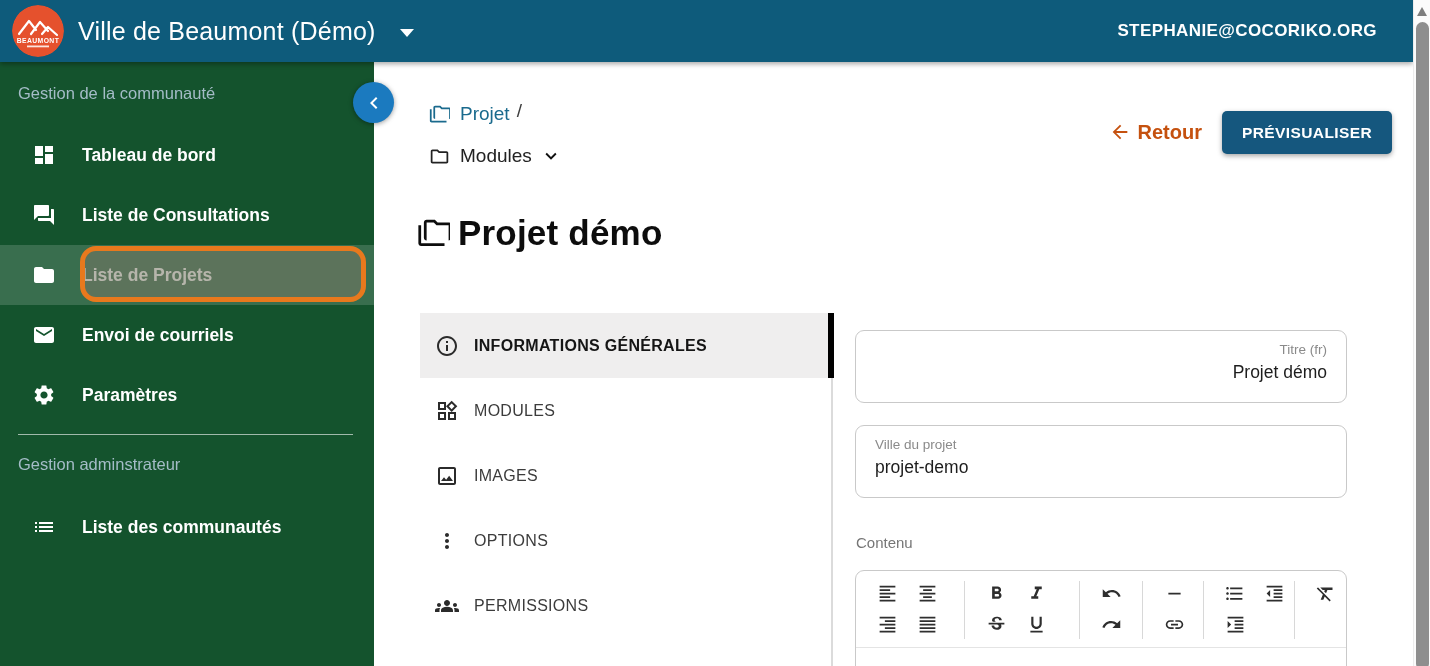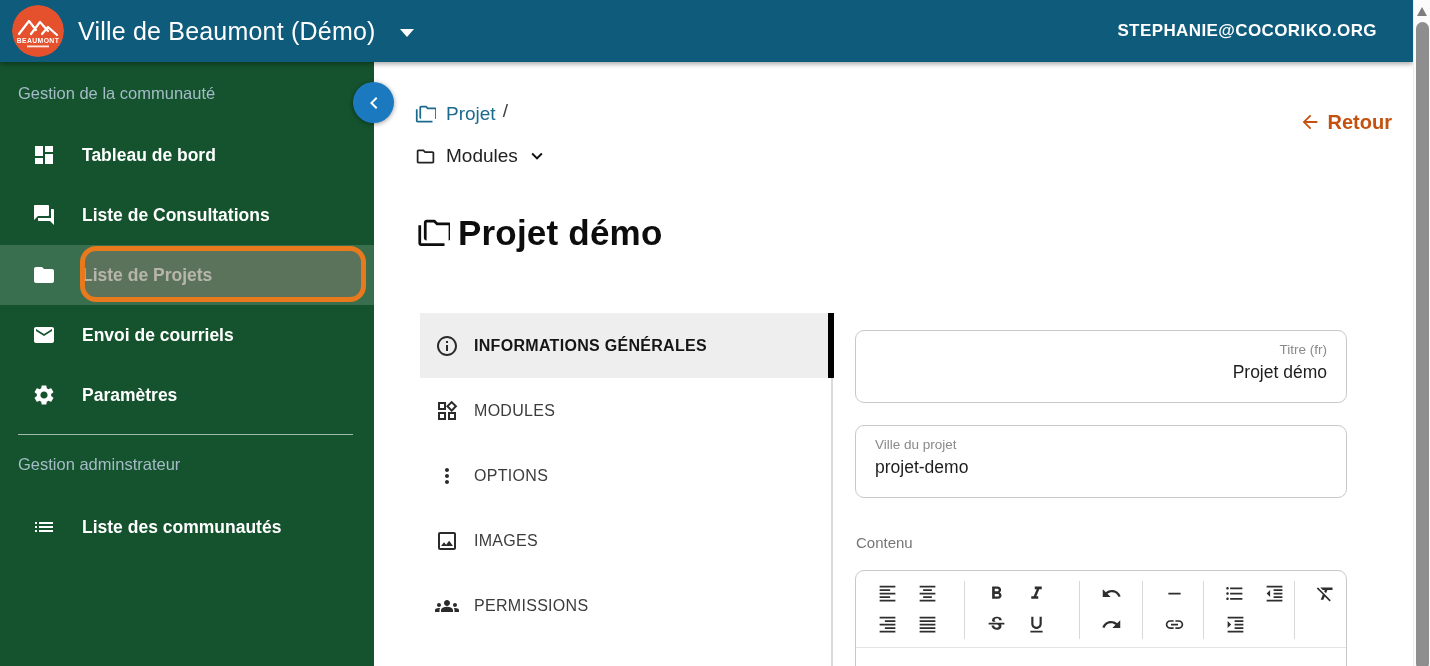--- a/index.html
+++ b/index.html
@@ -33,21 +33,21 @@
   .annotation-box { position:absolute; left:80px; top:184px; width:286px; height:56px;
                     border:5px solid #E8791D; border-radius:16px; background:rgba(122,120,102,0.55); z-index:3; }
 
   
   .collapse-btn { position:absolute; left:353px; top:82px; width:41px; height:41px; border-radius:50%;
                   background:#1B7ABF; border:none; z-index:7; display:flex; align-items:center; justify-content:center;
                   box-shadow:0 1px 5px rgba(0,0,0,.4); cursor:pointer; color:#fff; }
 
   
   .main { position:absolute; left:374px; top:62px; width:1039px; height:604px; background:#fff; }
-  .breadcrumb { position:absolute; left:41px; top:38px; }
+  .breadcrumb { position:absolute; left:55px; top:38px; }
   .bc-row { display:flex; align-items:center; height:28px; margin-bottom:14px; cursor:pointer; }
   .bc-icon { width:21px; height:21px; margin-right:10px; }
   .bc1 { color:#1A6A8D; }
   .bc1 .bc-text { color:#1A6A8D; font-size:19px; font-weight:500; }
   .bc-slash { color:#3d3d3d; font-size:19px; margin-left:7px; position:relative; top:-3px; }
   .bc2 { color:#222; }
   .bc2 .bc-text { color:#222; font-size:19px; font-weight:500; }
   .bc-chevron { width:22px; height:22px; margin-left:8px; color:#111; }
 
   .top-actions { position:absolute; right:21px; top:49px; display:flex; align-items:center; }
@@ -196,20 +196,21 @@
     </div>
   </div>
 
   <div class="top-actions">
     <a class="back-link">
       <svg class="back-arrow" viewBox="0 0 24 24" fill="currentColor">
           <path d="M20 11H7.83l5.59-5.59L12 4l-8 8 8 8 1.41-1.41L7.83 13H20v-2z"></path>
         </svg>
       <span>Retour</span>
     </a>
+    <button class="preview-btn">PRÉVISUALISER</button>
   </div>
 
   <div class="page-title-row">
     <svg class="pt-icon" viewBox="0 0 24 24" fill="currentColor">
         <path d="M3 6H1v13c0 1.1.9 2 2 2h17v-2H3V6zm20-2h-8l-2-2H7c-1.1 0-2 .9-2 2v11c0 1.1.9 2 2 2h16c1.1 0 2-.9 2-2V6c0-1.1-.9-2-2-2zm0 13H7V4h5.17l2 2H23v11z"></path>
       </svg>
     <h1 class="page-title">Projet démo</h1>
   </div>
 
   <div class="tabs">
@@ -220,29 +221,29 @@
       <span>INFORMATIONS GÉNÉRALES</span>
     </div>
     <div class="tab">
       <svg class="ticon" viewBox="0 0 24 24" fill="currentColor">
           <path d="M16.66 4.52l2.83 2.83-2.83 2.83-2.83-2.83 2.83-2.83M9 5v4H5V5h4m10 10v4h-4v-4h4M9 15v4H5v-4h4M16.66 1.69L11 7.34 16.66 13l5.66-5.66-5.66-5.65zM11 3H3v8h8V3zm10 10h-8v8h8v-8zm-10 0H3v8h8v-8z"></path>
         </svg>
       <span>MODULES</span>
     </div>
     <div class="tab">
       <svg class="ticon" viewBox="0 0 24 24" fill="currentColor">
+          <path d="M19 5v14H5V5h14m0-2H5c-1.1 0-2 .9-2 2v14c0 1.1.9 2 2 2h14c1.1 0 2-.9 2-2V5c0-1.1-.9-2-2-2zm-4.86 8.86l-3 3.87L9 13.14 6 17h12l-3.86-5.14z"></path>
+        </svg>
+      <span>IMAGES</span>
+    </div>
+    <div class="tab">
+      <svg class="ticon" viewBox="0 0 24 24" fill="currentColor">
           <path d="M12 8c1.1 0 2-.9 2-2s-.9-2-2-2-2 .9-2 2 .9 2 2 2zm0 2c-1.1 0-2 .9-2 2s.9 2 2 2 2-.9 2-2-.9-2-2-2zm0 6c-1.1 0-2 .9-2 2s.9 2 2 2 2-.9 2-2-.9-2-2-2z"></path>
         </svg>
       <span>OPTIONS</span>
-    </div>
-    <div class="tab">
-      <svg class="ticon" viewBox="0 0 24 24" fill="currentColor">
-          <path d="M19 5v14H5V5h14m0-2H5c-1.1 0-2 .9-2 2v14c0 1.1.9 2 2 2h14c1.1 0 2-.9 2-2V5c0-1.1-.9-2-2-2zm-4.86 8.86l-3 3.87L9 13.14 6 17h12l-3.86-5.14z"></path>
-        </svg>
-      <span>IMAGES</span>
     </div>
     <div class="tab">
       <svg class="ticon" viewBox="0 0 24 24" fill="currentColor">
           <path d="M12 12.75c1.63 0 3.07.39 4.24.9 1.08.48 1.76 1.56 1.76 2.73L18 18H6v-1.61c0-1.18.68-2.26 1.76-2.73 1.17-.52 2.61-.91 4.24-.91zM4 13c1.1 0 2-.9 2-2s-.9-2-2-2-2 .9-2 2 .9 2 2 2zm1.13 1.1c-.37-.06-.74-.1-1.13-.1-.99 0-1.93.21-2.78.58C.48 14.9 0 15.62 0 16.43V18h4.5v-1.61c0-.83.23-1.61.63-2.29zM20 13c1.1 0 2-.9 2-2s-.9-2-2-2-2 .9-2 2 .9 2 2 2zm4 3.43c0-.81-.48-1.53-1.22-1.85-.85-.37-1.79-.58-2.78-.58-.39 0-.76.04-1.13.1.4.68.63 1.46.63 2.29V18H24v-1.57zM12 6c1.66 0 3 1.34 3 3s-1.34 3-3 3-3-1.34-3-3 1.34-3 3-3z"></path>
         </svg>
       <span>PERMISSIONS</span>
     </div>
   </div>
 
   <div class="form">

